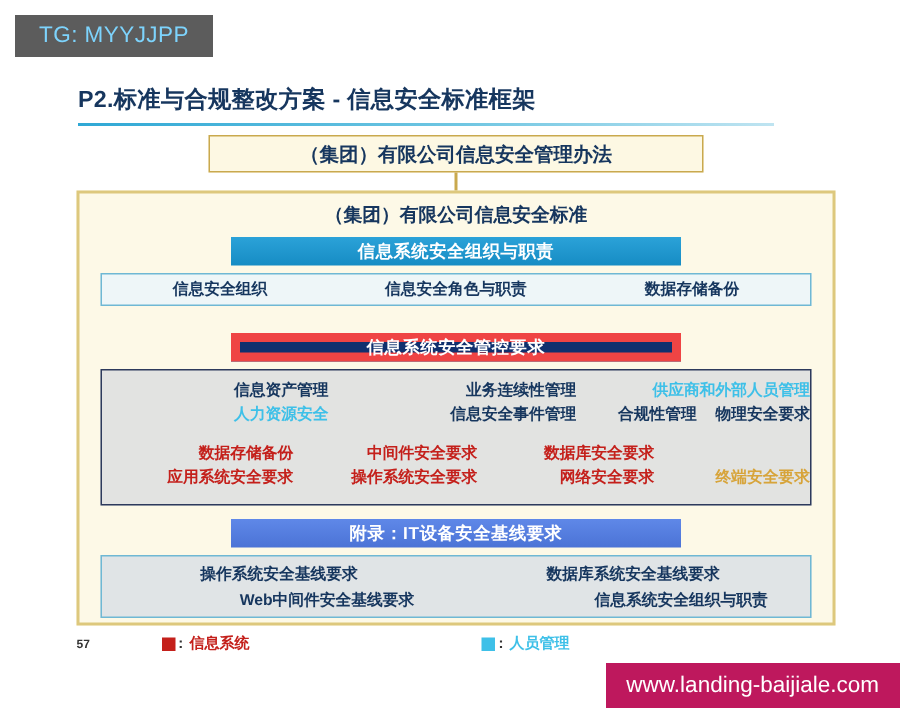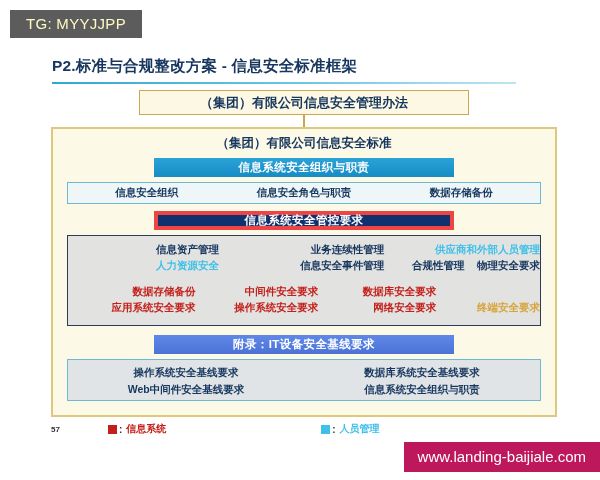--- a/index.html
+++ b/index.html
@@ -14,21 +14,21 @@
     overflow: hidden;
     position: relative;
   }
 
   
   .tg-badge {
     position: absolute;
     left: 10px;
     top: 10px;
     background: #5c5c5c;
-    color: #fef9c3;
+    color: #7dd3fc;
     font-size: 15px;
     letter-spacing: .3px;
     padding: 6px 16px 7px 16px;
     line-height: 1;
     z-index: 30;
   }
   .site-badge {
     position: absolute;
     right: 0px;
     bottom: 8px;
@@ -125,22 +125,22 @@
     font-weight: bold;
     font-size: 11.5px;
     letter-spacing: .4px;
     box-sizing: border-box;
   }
   .band.cyan {
     background: linear-gradient(to bottom, #2ba2d8 0%, #168cc4 100%);
   }
   .band.navy {
     background: #10306e;
-    border: 4px solid #ef4444;
-    margin-top: 7px;
+    border: 6px solid #ef4444;
+    margin-top: 18px;
     text-align: center;
   }
   .band.periwinkle {
     background: linear-gradient(to bottom, #5f88e8 0%, #4b73d6 100%);
     margin-top: 9px;
   }
 
   
   .panel {
     margin: 5px auto 0 auto;
@@ -321,21 +321,21 @@
 
     <div class="band periwinkle">
       <span>附录：IT设备安全基线要求</span>
     </div>
     <div class="panel bottom">
       <div class="bot-row">
         <div class="cell" style="flex:0 0 50%;">操作系统安全基线要求</div>
         <div class="cell" style="flex:0 0 50%;">数据库系统安全基线要求</div>
       </div>
       <div class="bot-row">
-        <div class="cell" style="flex:0 0 50%;">Web中间件安全基线要求</div>
+        <div class="cell" style="flex:0 0 50%;margin-left:32px;">Web中间件安全基线要求</div>
         <div class="cell" style="flex:0 0 50%;">信息系统安全组织与职责</div>
       </div>
     </div>
 
   </div>
 
   <div class="legend">
     <span class="pageno">57</span>
 
     <span class="legend-item lg1">

